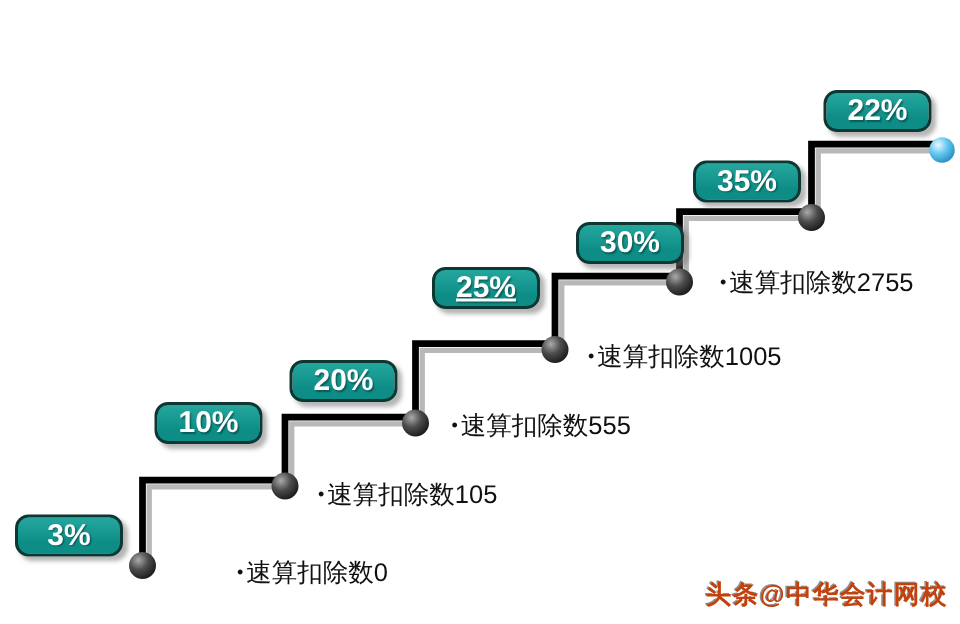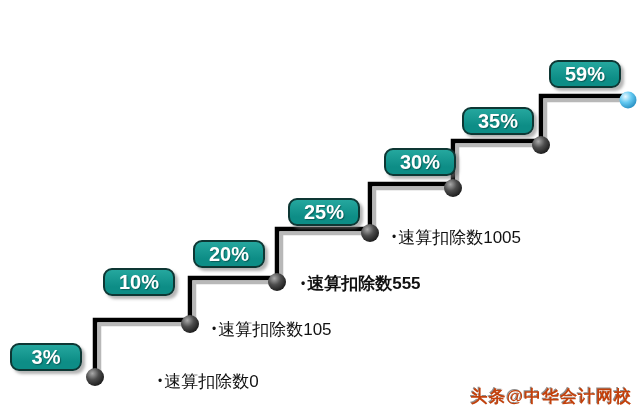--- a/index.html
+++ b/index.html
@@ -54,19 +54,20 @@
       <circle cx="453" cy="188" r="9" fill="url(#gDark)"></circle>
       <circle cx="541" cy="145" r="9" fill="url(#gDark)"></circle>
       <circle cx="628" cy="100" r="8.5" fill="url(#gBlue)"></circle>
     </svg>
   <div class="watermark">头条@中华会计网校</div>
 <div class="badge" style="left: 10px; top: 343px;">3%</div>
     <div class="ded" style="left: 110px; top: 372px; margin-left: 48px;"><span class="bullet">•</span><span>速算扣除数0</span></div>
     <div class="badge" style="left: 103px; top: 268px;">10%</div>
     <div class="ded" style="left: 212px; top: 320px; text-align: center;"><span class="bullet">•</span><span>速算扣除数105</span></div>
     <div class="badge" style="left: 193px; top: 240px;">20%</div>
-    <div class="ded" style="left: 301px; top: 274px; font-weight: bold;"><span class="bullet">•</span><span>速算扣除数555</span></div>
-    <div class="badge" style="left: 288px; top: 198px;">25%</div>
+    <div class="ded" style="left: 301px; top: 274px;"><span class="bullet">•</span><span>速算扣除数555</span></div>
+    <div class="badge" style="left: 288px; top: 178px; text-decoration: underline;">25%</div>
     <div class="ded" style="left: 392px; top: 228px;"><span class="bullet">•</span><span>速算扣除数1005</span></div>
     <div class="badge" style="left: 384px; top: 148px;">30%</div>
+    <div class="ded" style="left: 480px; top: 179px;"><span class="bullet">•</span><span>速算扣除数2755</span></div>
     <div class="badge" style="left: 462px; top: 107px;">35%</div>
-    <div class="badge" style="left: 549px; top: 60px;">59%</div>
+    <div class="badge" style="left: 549px; top: 60px;">22%</div>
   </div>
 
 </body></html>

